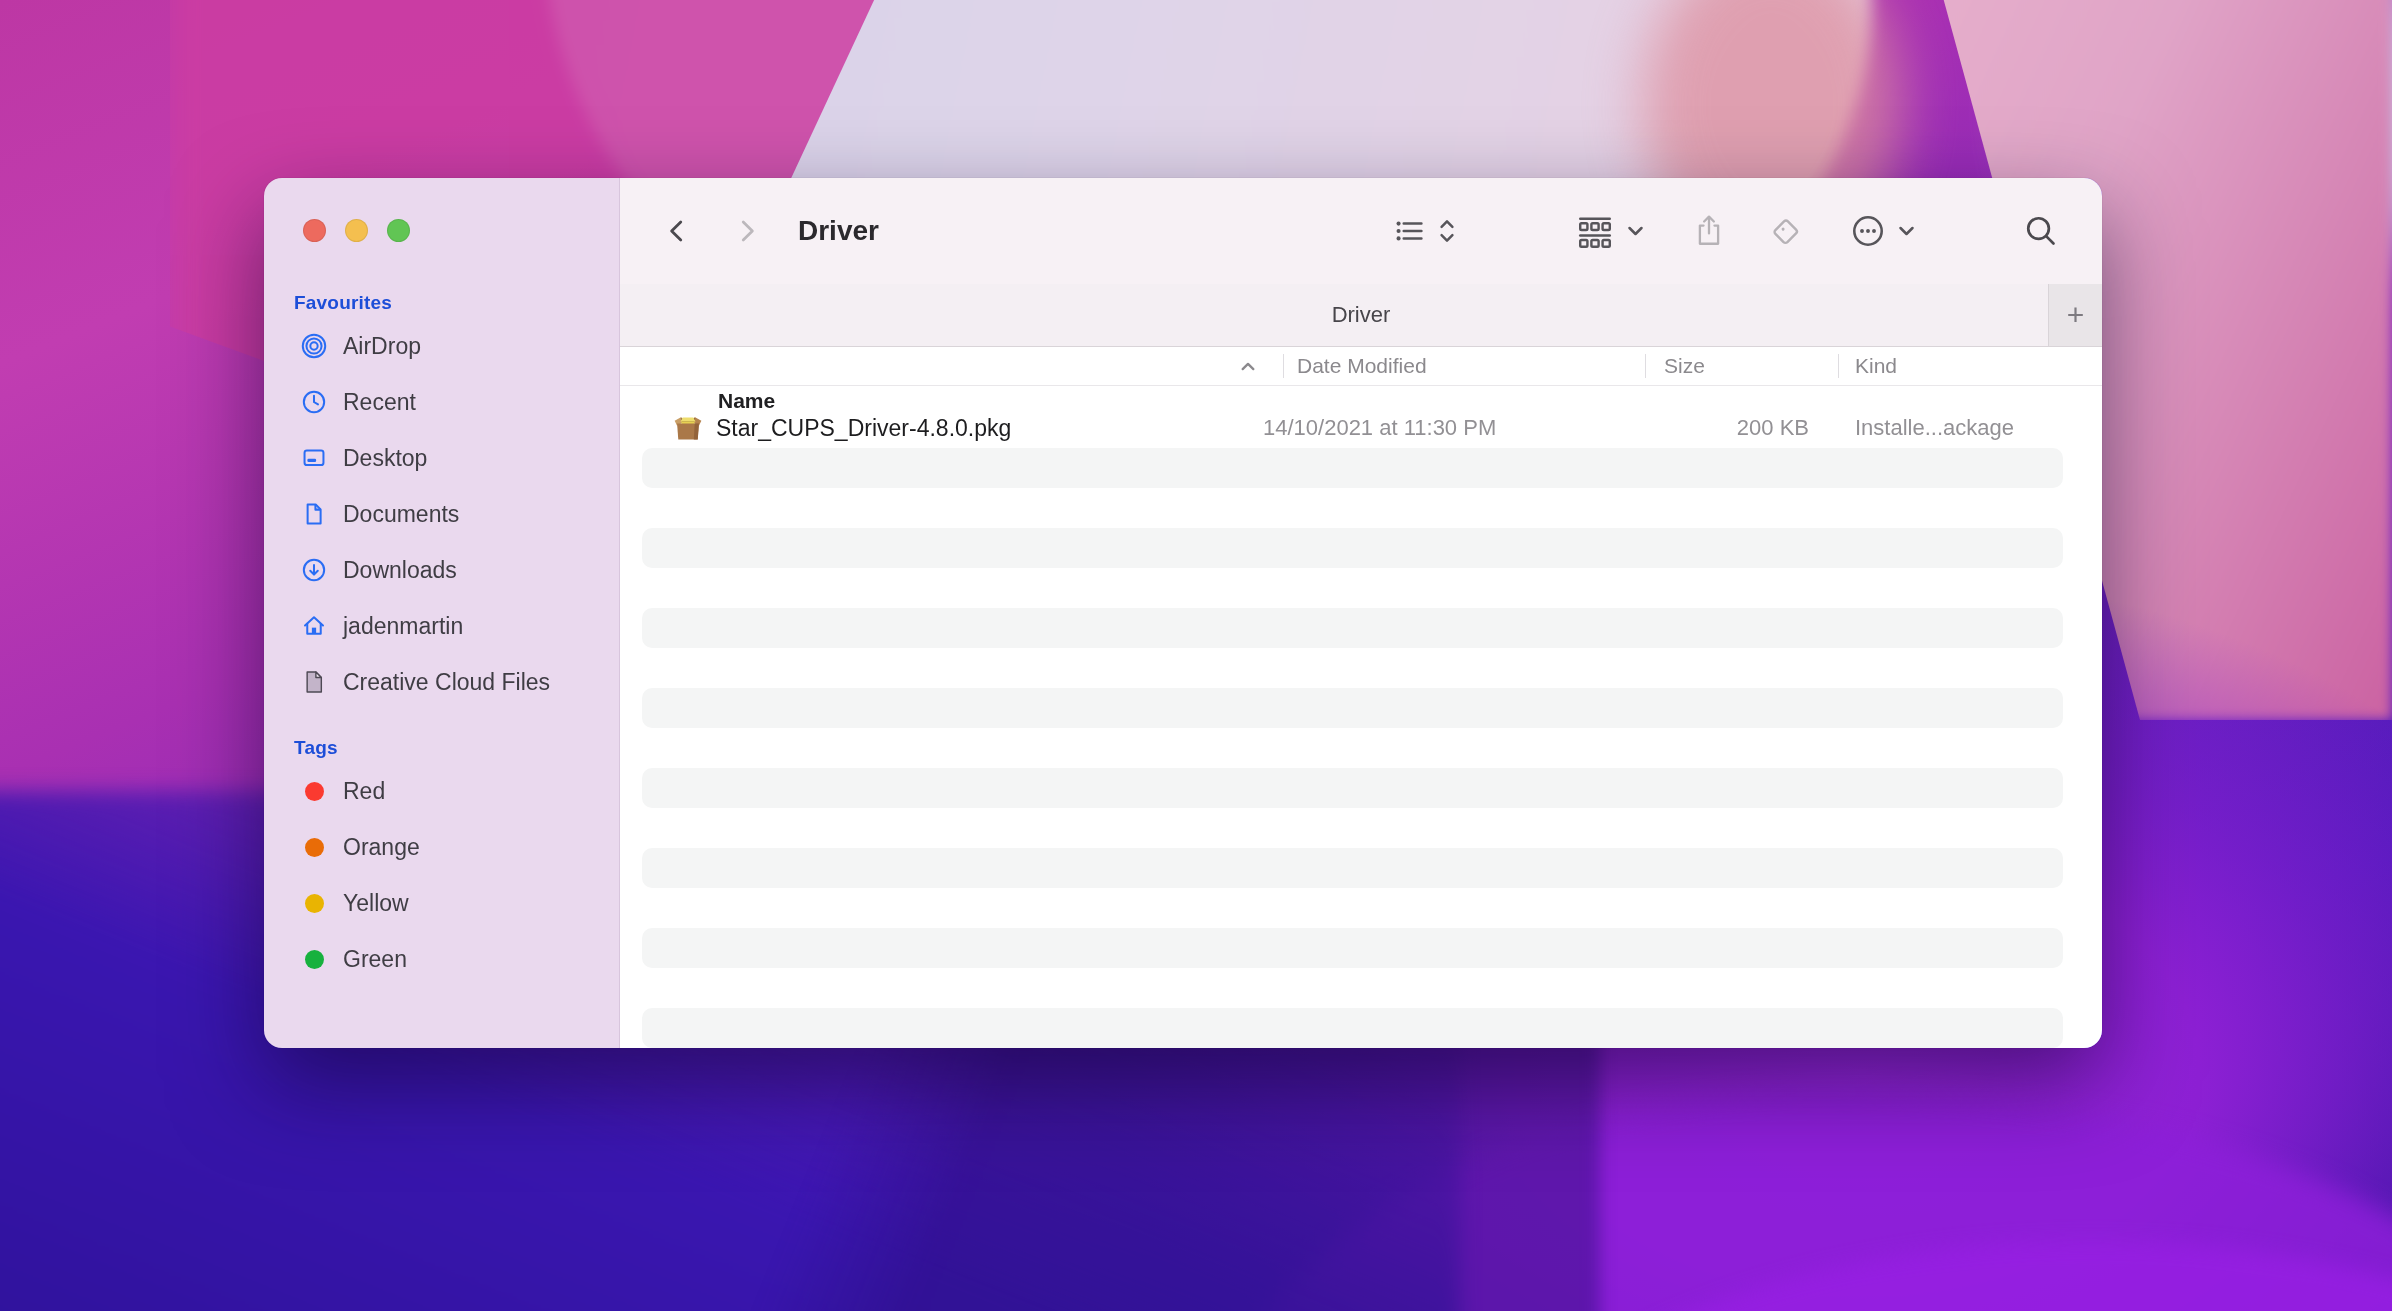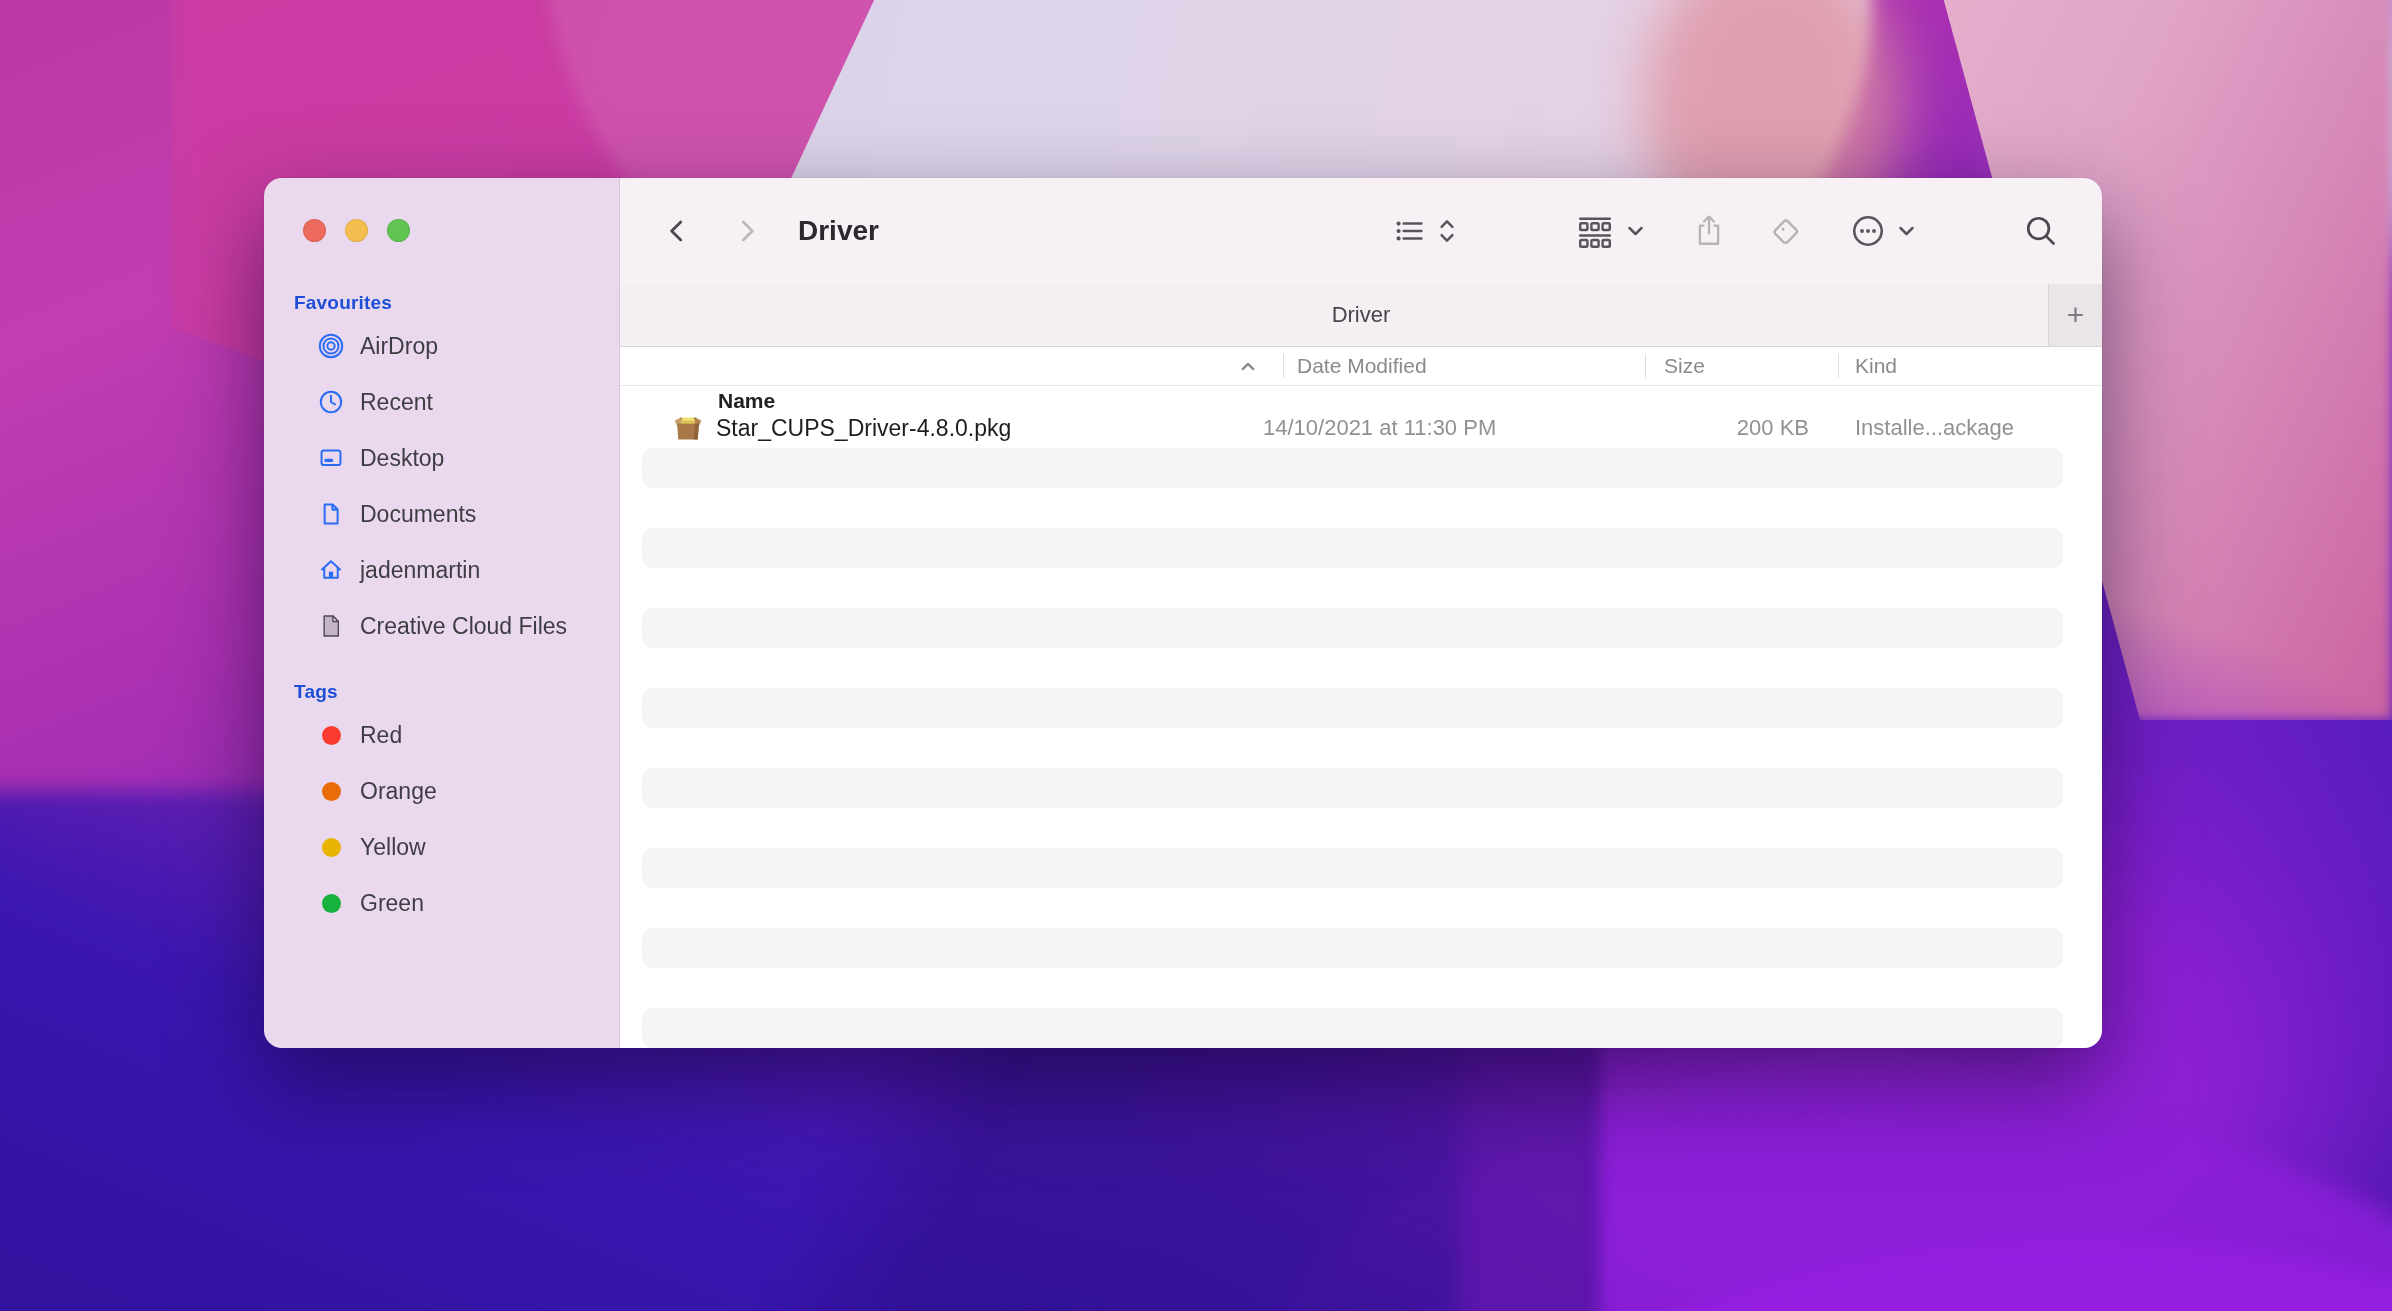--- a/index.html
+++ b/index.html
@@ -43,21 +43,21 @@
     border-right:1px solid rgba(90,60,100,.12);box-sizing:border-box;}
   .traffic{position:absolute;top:41px;left:39px;display:flex;gap:19px;}
   .tl{width:21px;height:21px;border-radius:50%;}
   .tl.red{background:#ed6a5e;border:1px solid rgba(0,0,0,.08);}
   .tl.yellow{background:#f4bf4f;border:1px solid rgba(0,0,0,.08);}
   .tl.green{background:#61c554;border:1px solid rgba(0,0,0,.08);}
   .side-scroll{position:absolute;top:110px;left:0;right:0;bottom:0;overflow:hidden;}
   .side-label{height:30px;line-height:30px;padding-left:30px;
     font-size:19px;font-weight:700;color:#1d4ed8;letter-spacing:.2px;}
   .side-label.tags-label{margin-top:23px;}
-  .side-item{height:56px;display:flex;align-items:center;padding-left:53px;cursor:default;}
+  .side-item{height:56px;display:flex;align-items:center;padding-left:36px;cursor:default;}
   .side-item .ic{width:28px;height:28px;flex:0 0 28px;display:flex;align-items:center;justify-content:center;margin-right:15px;}
   .side-item .lbl{font-size:23px;color:#3f3d44;white-space:nowrap;}
   .tagdot{width:19px;height:19px;border-radius:50%;}
   .tagdot.red{background:#fb3a30;}
   .tagdot.orange{background:#e96c07;}
   .tagdot.yellow{background:#e9b402;}
   .tagdot.green{background:#17b13e;}
 
   
   .main{flex:1;display:flex;flex-direction:column;background:#8b5cf6;min-width:0;}
@@ -162,20 +162,30 @@
         <div class="side-item">
           <span class="ic">
             <svg width="26" height="26" viewBox="0 0 22 22" fill="none" stroke="#2a6df4" stroke-width="1.7" stroke-linejoin="round">
               <path d="M5.6 2.9 H12.4 L16.6 7.1 V19.1 H5.6 Z"></path>
                 <path d="M12.2 3.1 V7.3 H16.4"></path>
             </svg>
           </span>
           <span class="lbl">Documents</span>
         </div>
 
+        <div class="side-item">
+          <span class="ic">
+            <svg width="26" height="26" viewBox="0 0 22 22" fill="none" stroke="#2a6df4" stroke-width="1.7" stroke-linecap="round" stroke-linejoin="round">
+              <circle cx="11" cy="11" r="8.6"></circle>
+                <path d="M11 6.8 V14.6"></path>
+                <path d="M7.8 11.6 L11 14.8 L14.2 11.6"></path>
+            </svg>
+          </span>
+          <span class="lbl">Downloads</span>
+        </div>
 
         <div class="side-item">
           <span class="ic">
             <svg width="26" height="26" viewBox="0 0 22 22" fill="none" stroke="#2a6df4" stroke-width="1.7" stroke-linecap="round" stroke-linejoin="round">
               <path d="M3.4 10.6 L11 3.6 L18.6 10.6"></path>
               <path d="M5.3 9 V17.6 H16.7 V9"></path>
               <rect x="9.2" y="12.4" width="3.6" height="5.2" fill="#2a6df4" stroke="none"></rect>
             </svg>
           </span>
           <span class="lbl">jadenmartin</span>

